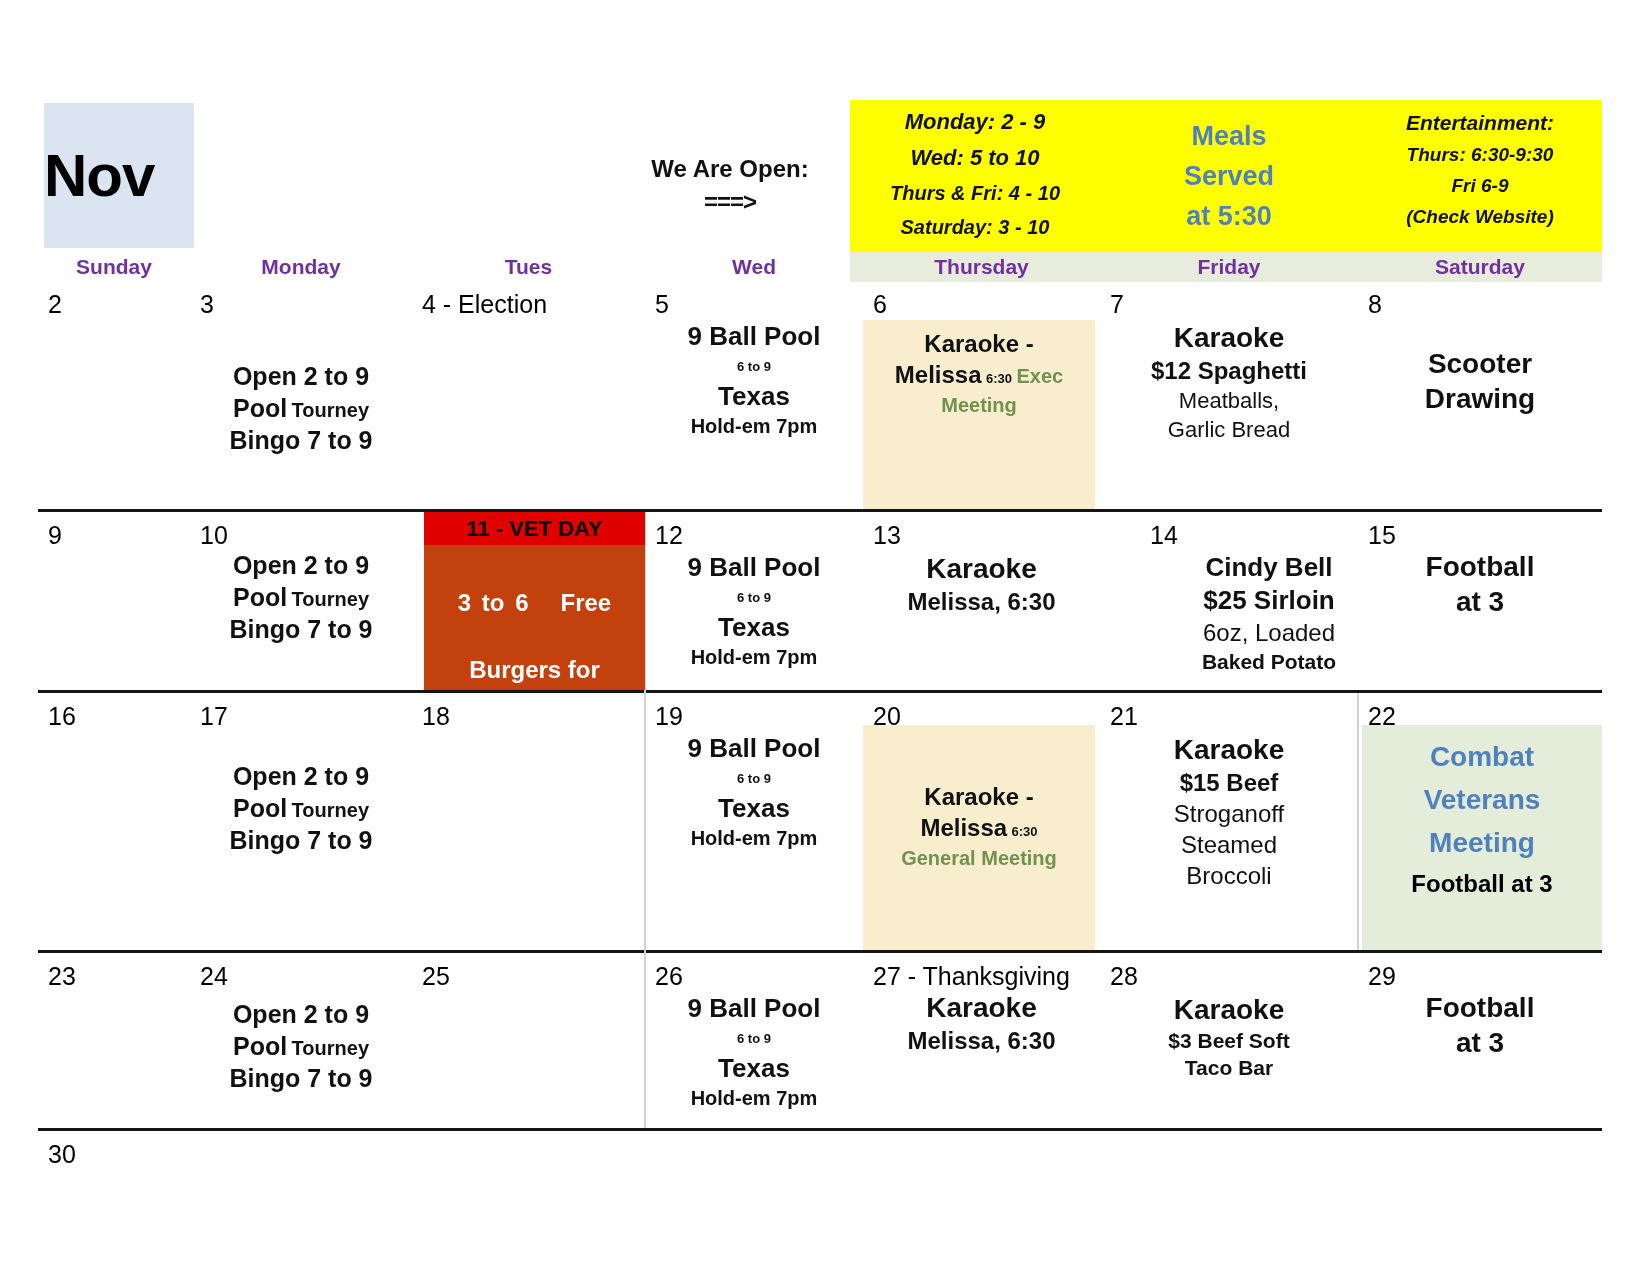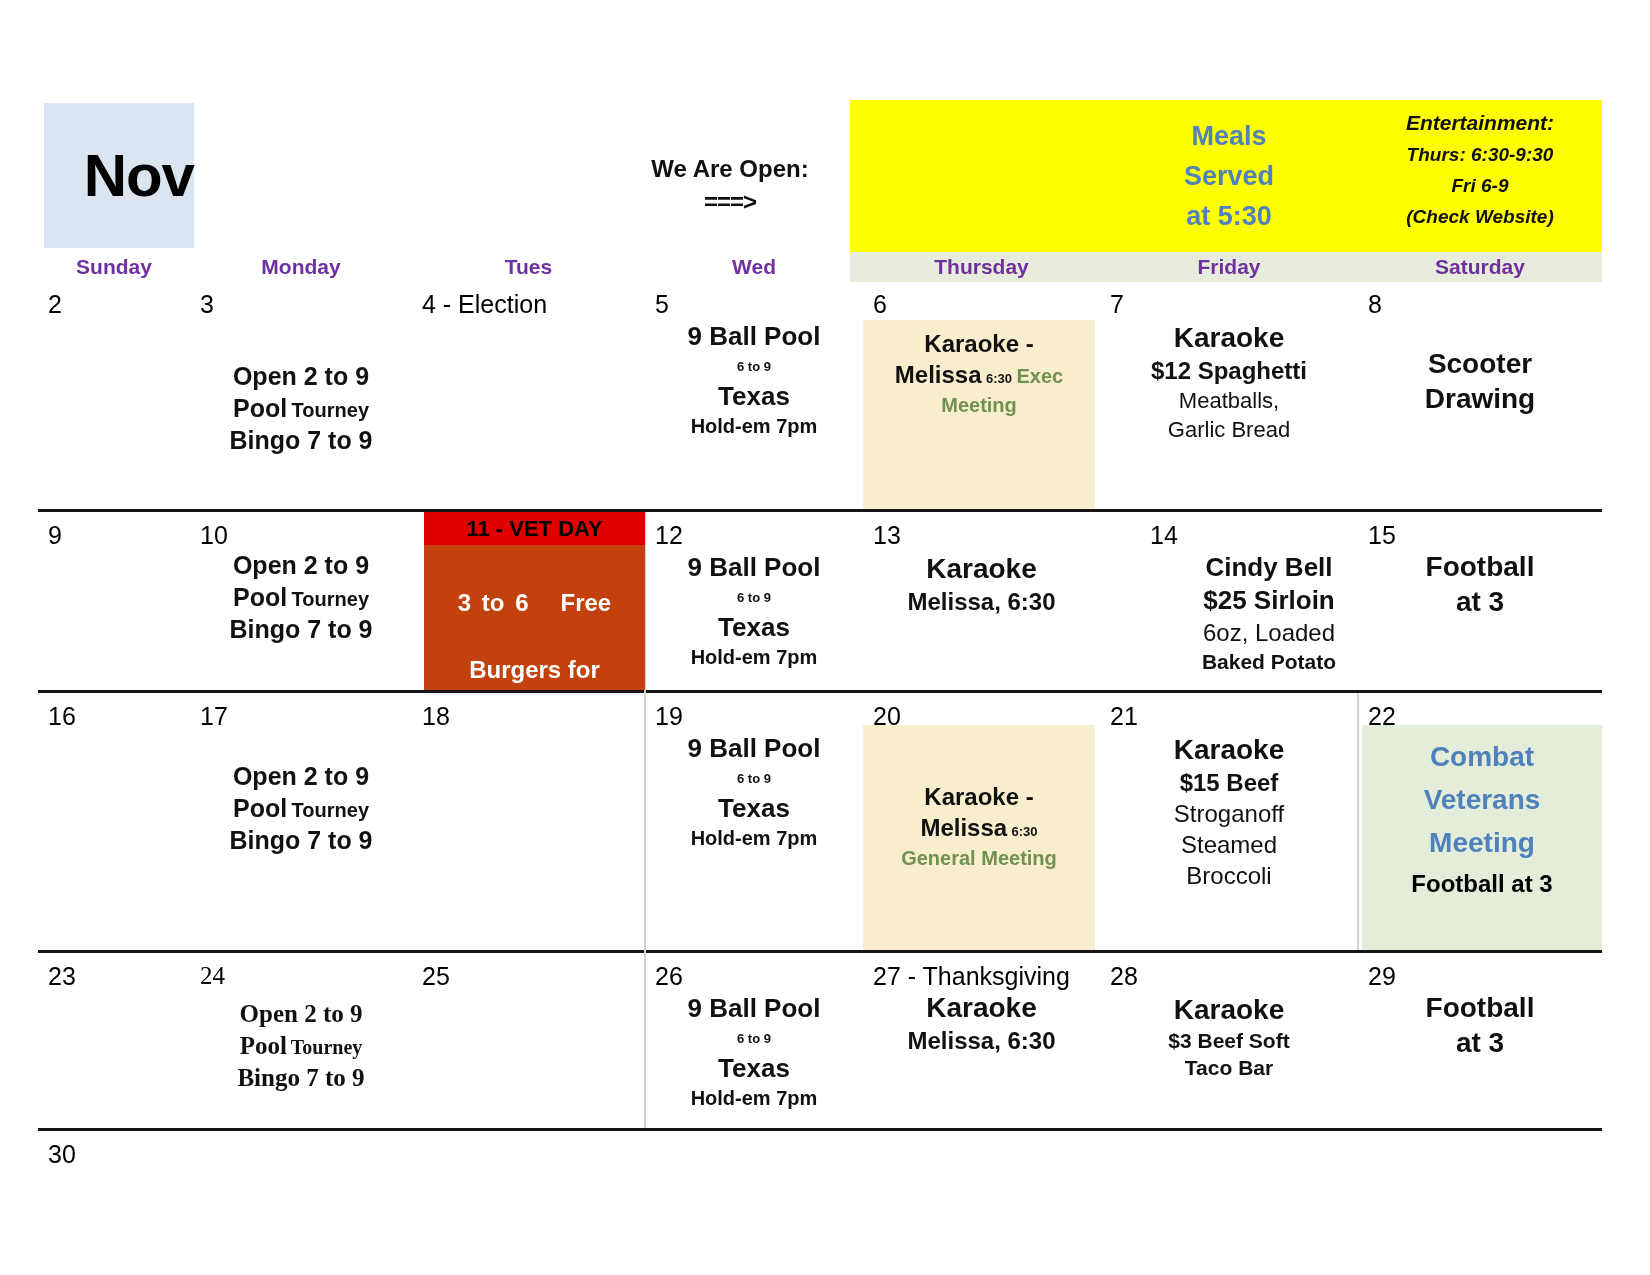--- a/index.html
+++ b/index.html
@@ -2,21 +2,21 @@
 <html><head>
 <meta charset="utf-8">
 <style>
   html,body{margin:0;padding:0;background:#fff;}
   .page{position:relative;width:1650px;height:1275px;background:#fff;overflow:hidden;
         font-family:"Liberation Sans",sans-serif;color:#111;}
   .abs{position:absolute;}
 
   
   .nov-box{left:44px;top:103px;width:150px;height:145px;background:#dbe5f1;
-           display:flex;align-items:center;justify-content:flex-end;}
+           display:flex;align-items:center;justify-content:flex-start;}
   .nov-txt{font-weight:700;font-size:60px;color:#000;letter-spacing:-1px;}
 
   
   .open-note{left:608px;top:133px;width:244px;text-align:center;margin-top:20px;}
   .open-note .l1{font-weight:700;font-size:24px;line-height:32px;}
   .open-note .arrow{font-weight:700;font-size:24px;line-height:34px;letter-spacing:-1px;}
 
   
   .banner{left:850px;top:100px;width:752px;height:152px;background:#ffff00;}
   .hours{left:850px;top:104px;width:250px;text-align:center;font-style:italic;font-weight:700;}
@@ -85,20 +85,26 @@
   <div class="abs nov-box">
     <span class="nov-txt">Nov</span>
   </div>
 
   <div class="abs open-note">
     <div class="l1">We Are Open:</div>
     <div class="arrow">===&gt;</div>
   </div>
 
   <div class="abs banner"></div>
+  <div class="abs hours">
+    <div class="h22">Monday: 2 - 9</div>
+    <div class="h22">Wed: 5 to 10</div>
+    <div class="h20">Thurs &amp; Fri: 4 - 10</div>
+    <div class="h20">Saturday: 3 - 10</div>
+  </div>
   <div class="abs meals">
     <div>Meals</div>
     <div>Served</div>
     <div>at 5:30</div>
   </div>
   <div class="abs ent">
     <div class="e21">Entertainment:</div>
     <div class="e19">Thurs: 6:30-9:30</div>
     <div class="e19">Fri 6-9</div>
     <div class="e19">(Check Website)</div>
@@ -300,21 +306,21 @@
     <div class="bl">Combat</div>
     <div class="bl">Veterans</div>
     <div class="bl">Meeting</div>
     <div class="ft">Football at 3</div>
   </div>
 
   <div class="cell" style="left:38px;top:954px;width:152px;height:174px;">
     <div class="num">23</div>
   </div>
 
-  <div class="cell" style="left:190px;top:954px;width:222px;height:184px;font-family:Liberation Serif, serif;">
+  <div class="cell" style="left:190px;top:954px;width:222px;height:184px;">
     <div class="num">24</div>
     <div class="mon-block mt8">
       <div class="b25">Open 2 to 9</div>
       <div>
         <span class="b25">Pool</span>
         <span class="b20">Tourney</span>
       </div>
       <div class="b25">Bingo 7 to 9</div>
     </div>
   </div>

